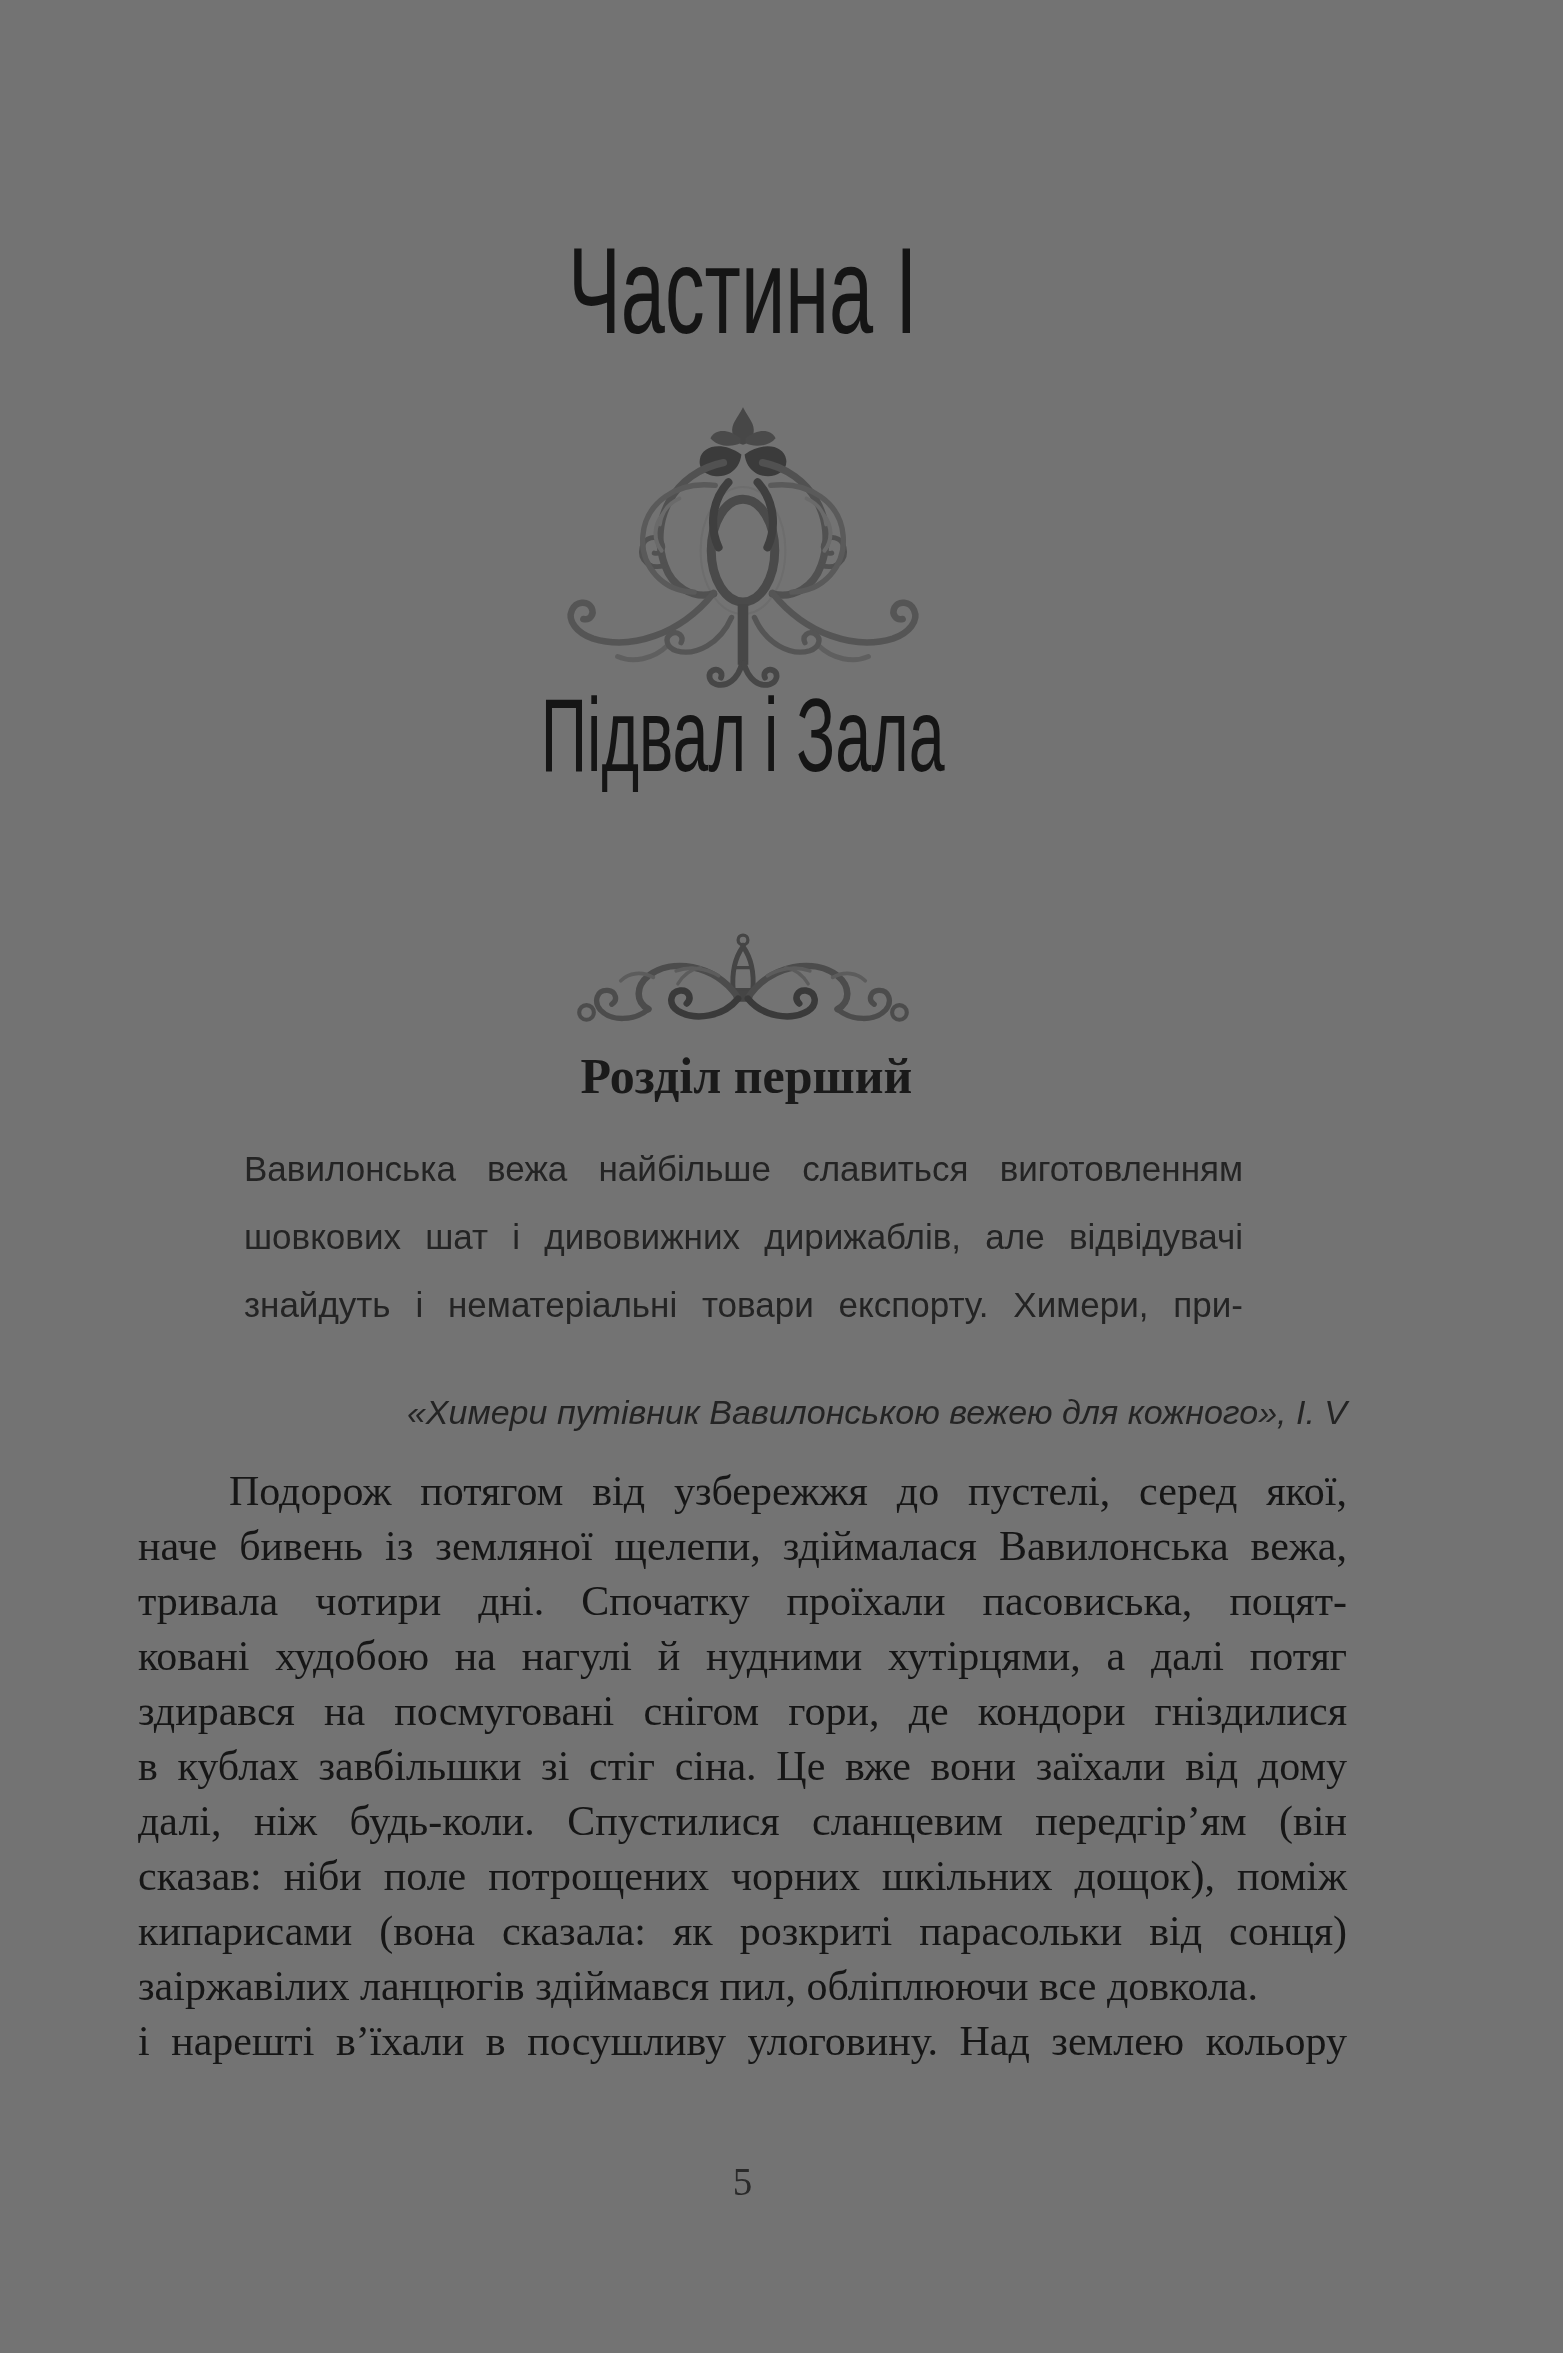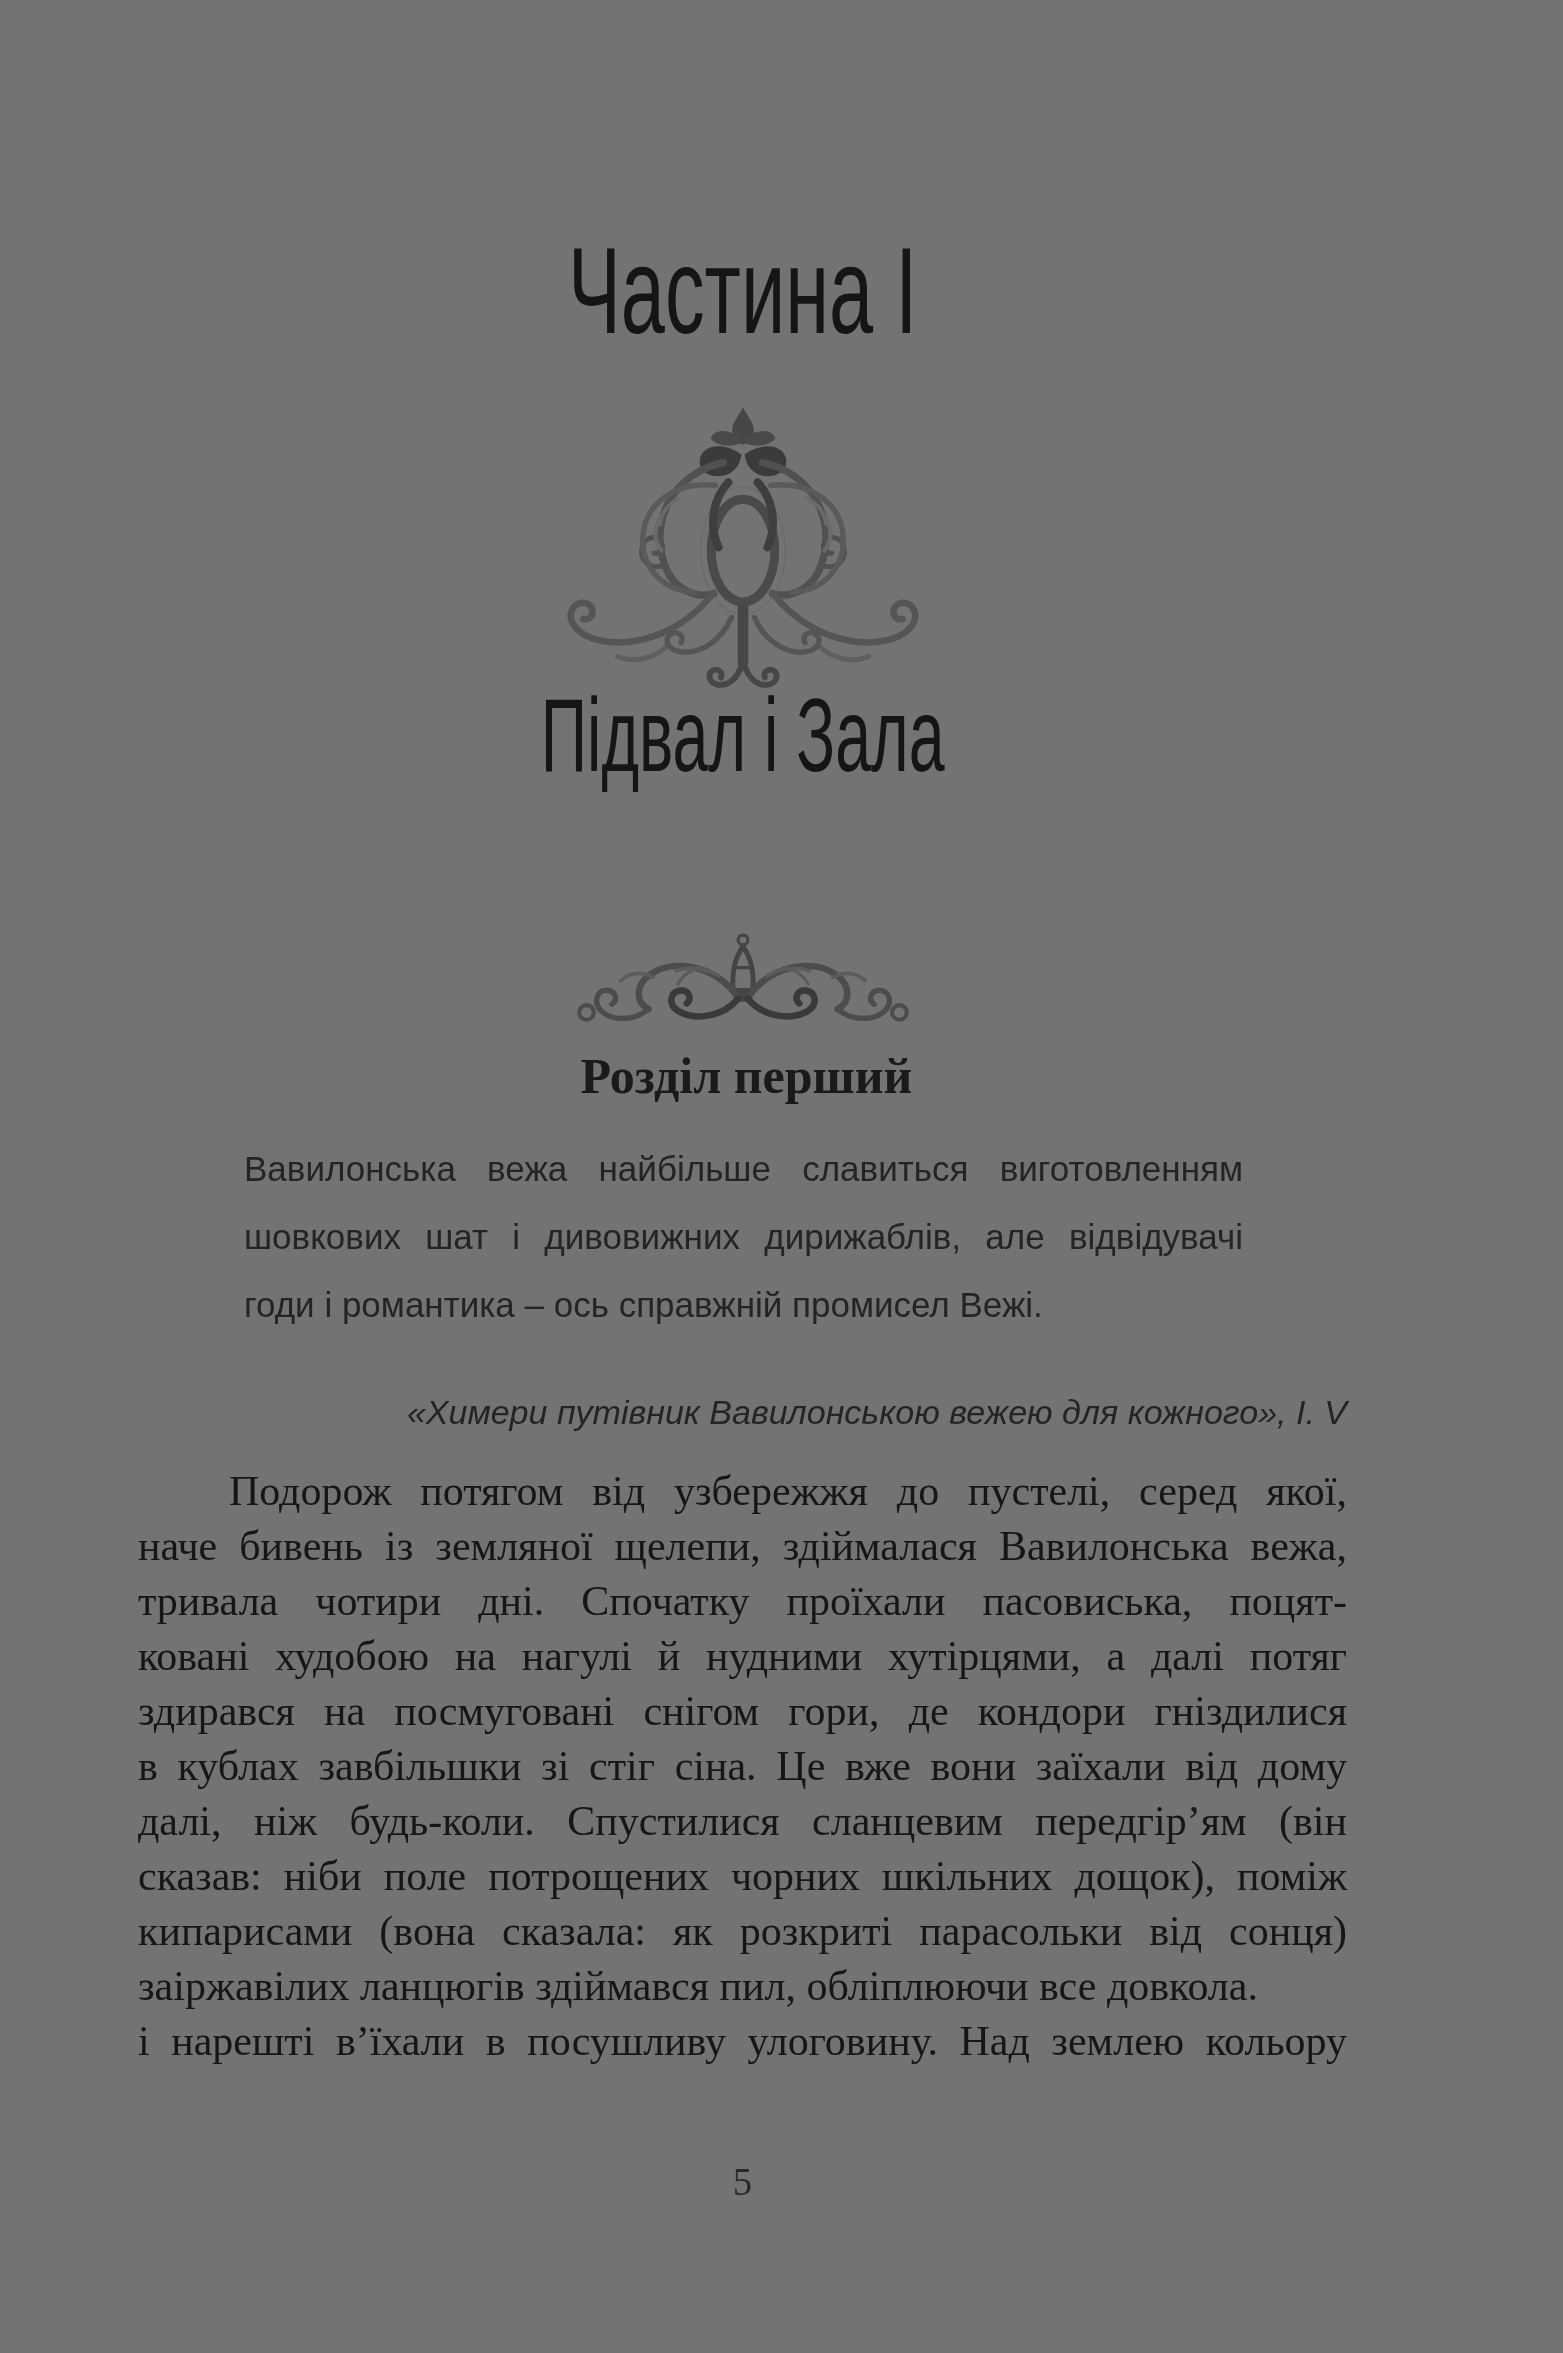--- a/index.html
+++ b/index.html
@@ -167,21 +167,21 @@
         <path d="M98 58 C84 50 68 52 58 62" stroke="#5c5c5c" stroke-width="4.5"></path>
       </g>
       <use href="#o2L" transform="translate(416,0) scale(-1,1)"></use>
     </svg>
 
     <div class="chapter-heading">Розділ перший</div>
 
     <div class="epigraph">
         <div class="jline">Вавилонська вежа найбільше славиться виготовленням</div>
         <div class="jline">шовкових шат і дивовижних дирижаблів, але відвідувачі</div>
-        <div class="jline last-line">годи і романтика – ось справжній промисел Вежі.</div>
+        <div class="jline">знайдуть і нематеріальні товари експорту. Химери, при-</div>
       </div>
 
     <div class="attribution">«Химери путівник Вавилонською вежею для кожного», I. V</div>
 
     <div class="body-text">
         <div class="jline first-line">Подорож потягом від узбережжя до пустелі, серед якої,</div>
         <div class="jline">наче бивень із земляної щелепи, здіймалася Вавилонська вежа,</div>
         <div class="jline">тривала чотири дні. Спочатку проїхали пасовиська, поцят-</div>
         <div class="jline">ковані худобою на нагулі й нудними хутірцями, а далі потяг</div>
         <div class="jline">здирався на посмуговані снігом гори, де кондори гніздилися</div>

